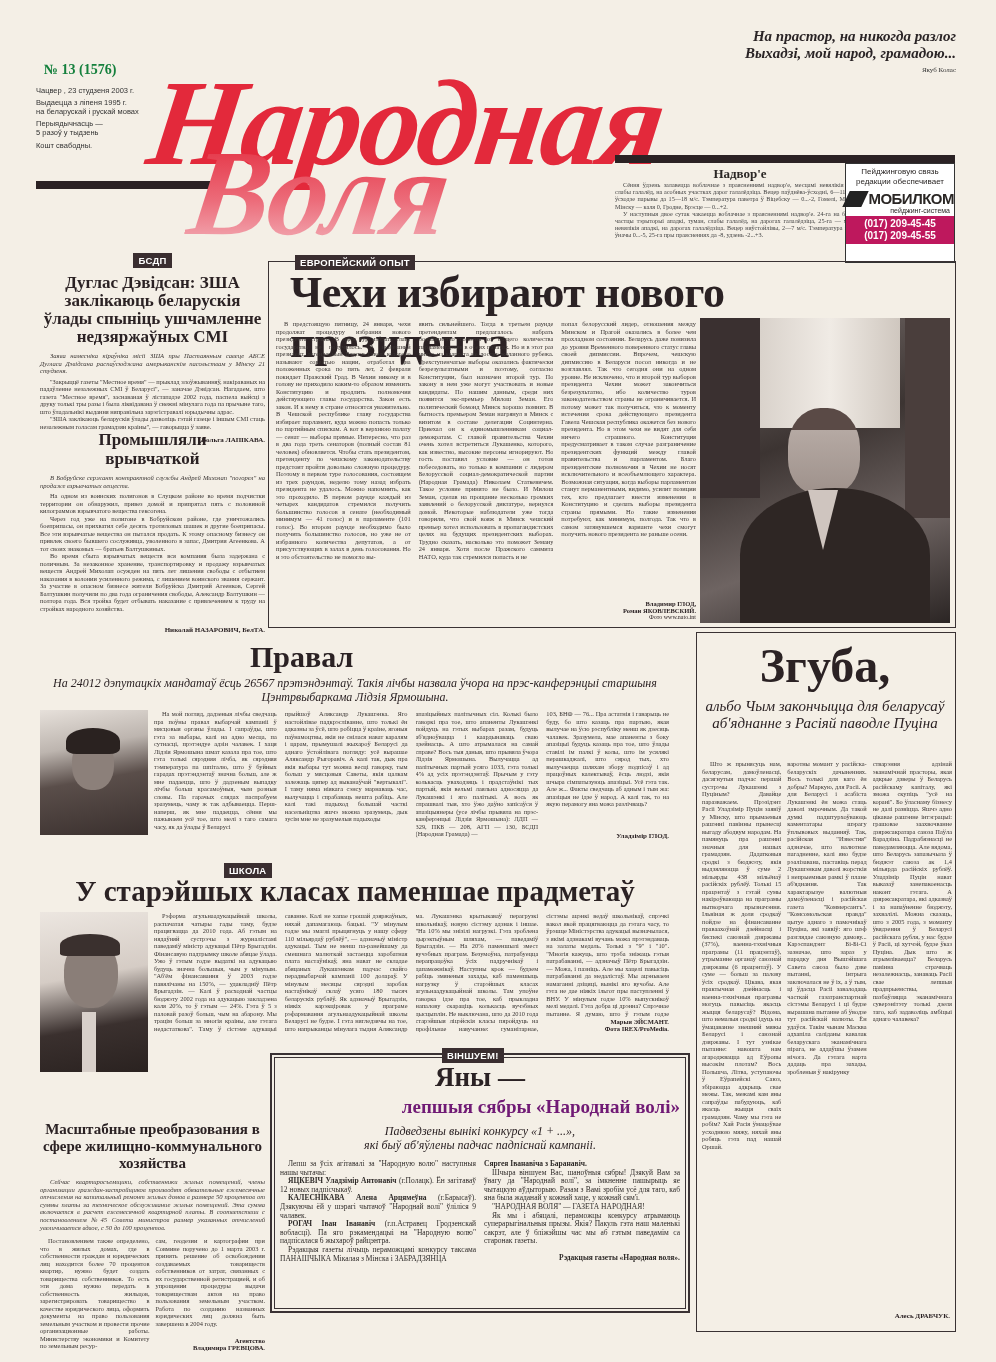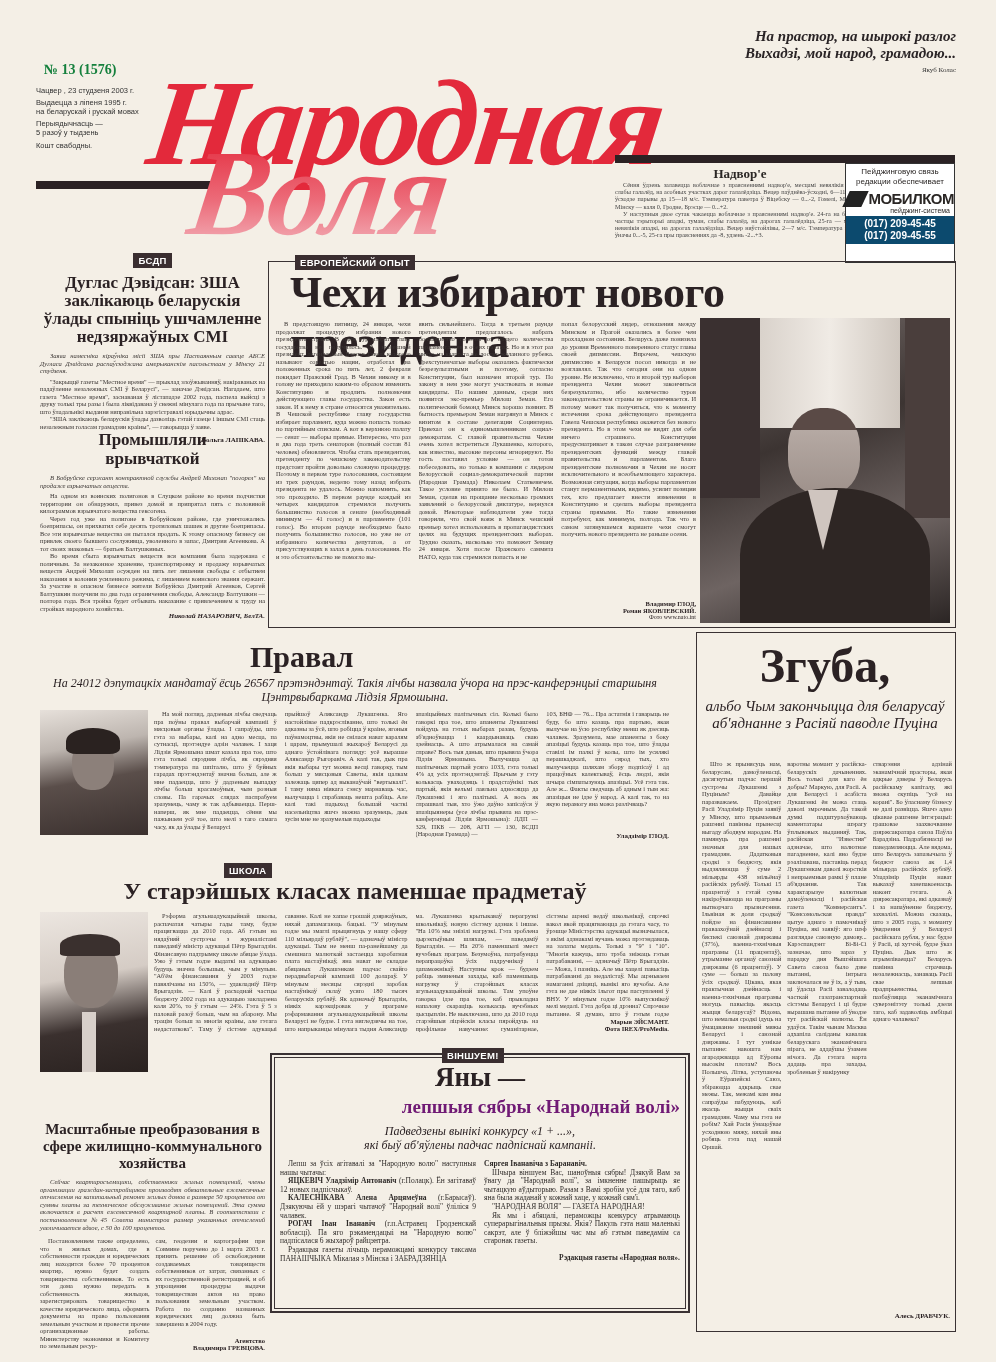--- a/index.html
+++ b/index.html
@@ -27,21 +27,21 @@
   .epigraph-author { right: 40px; top: 64px; font-size: 7px; color: #333; }
   .weather-rule { left: 615px; top: 155px; width: 340px; height: 8px; background: #2b2224; }
   .weather-title { left: 615px; top: 166px; width: 250px; text-align: center; font-weight: bold; font-size: 13px; }
   .weather-body { left: 615px; top: 181px; width: 250px; font-size: 6.2px; line-height: 7.2px; text-align: justify; color: #444; }
   .ad { left: 845px; top: 163px; width: 110px; height: 100px; border: 1px solid #333; background: #fff; }
   .ad-top { font-family: "Liberation Sans", sans-serif; font-size: 8px; text-align: center; line-height: 10px; padding-top: 3px; }
   .ad-logo { display: flex; align-items: center; justify-content: center; margin-top: 3px; }
   .ad-logo .mark { width: 28px; height: 16px; background: #222; transform: skewX(-25deg); margin-right: 3px; }
   .ad-logo .brand { font-family: "Liberation Sans", sans-serif; font-weight: bold; font-size: 15px; letter-spacing: -0.5px; }
   .ad-sub { font-family: "Liberation Sans", sans-serif; font-size: 7px; text-align: right; padding-right: 4px; }
-  .ad-phones { background: #0c4a6e; color: #fff; font-family: "Liberation Sans", sans-serif; font-weight: bold; font-size: 10px; text-align: center; line-height: 12px; padding: 2px 0; margin-top: 2px; }
+  .ad-phones { background: #be185d; color: #fff; font-family: "Liberation Sans", sans-serif; font-weight: bold; font-size: 10px; text-align: center; line-height: 12px; padding: 2px 0; margin-top: 2px; }
 
   
   .rubric { background: #3a2e30; color: #fff; font-family: "Liberation Sans", sans-serif; font-weight: bold; font-size: 9.5px; padding: 2px 5px; letter-spacing: 0.3px; }
 
   
   .h-big { font-weight: bold; text-align: center; color: #2b2224; }
   .body-text { font-size: 6.4px; line-height: 7.5px; text-align: justify; color: #3b3634; }
   .lead-it { font-size: 6.6px; line-height: 7.6px; font-style: italic; text-align: justify; color: #3b3634; }
   .byline { font-size: 7px; font-weight: bold; text-align: right; color: #2b2224; }
 
@@ -60,21 +60,21 @@
 <div class="abs meta" style="top:107px;">на беларускай і рускай мовах</div>
 <div class="abs meta" style="top:119px;">Перыядычнасць —</div>
 <div class="abs meta" style="top:128px;">5 разоў у тыдзень</div>
 <div class="abs meta" style="top:141px;">Кошт свабодны.</div>
 <div class="abs meta-rule"></div>
 
 <div class="abs logo1">Народная</div>
 <div class="abs logo2">Воля</div>
 
 <div class="abs epigraph serif">
-  <div>На прастор, на шырокі разлог</div>
+  <div>На прастор, на никогда разлог</div>
   <div>Выхадзі, мой народ, грамадою...</div>
 </div>
 <div class="abs epigraph-author serif" style="top:66px;">Якуб Колас</div>
 
 <div class="abs weather-rule"></div>
 <div class="abs weather-title serif">Надвор'е</div>
 <div class="abs weather-body serif">
   <p style="text-indent:8px">Сёння ўдзень залавецца воблачнае з праясненнямі надвор'е, месцамі невялікія ападкі, слабы галалёд, на асобных участках дарог галалёдзіца. Вецер паўднёва-ўсходні, 6—11 м/с, на ўсходзе парывы да 15—18 м/с. Тэмпература паветра ў Віцебску — 0...-2, Гомелі, Магілёве, Мінску — каля 0, Гродне, Брэсце — 0...+2.</p>
   <p style="text-indent:8px">У наступныя двое сутак чакаецца воблачнае з праясненнямі надвор'е. 24-га на большай частцы тэрыторыі ападкі, туман, слабы галалёд, на дарогах галалёдзіца, 25-га — месцамі невялікія ападкі, на дарогах галалёдзіца. Вецер няўстойлівы, 2—7 м/с. Тэмпература паветра ўначы 0...-5, 25-га пры праясненнях да -8, удзень -2...+3.</p>
 </div>
@@ -102,21 +102,21 @@
   <p class="body-text" style="text-indent:10px;">"ЗША заклікаюць беларускія ўлады дазволіць гэтай газеце і іншым СМІ стаць незалежным голасам грамадзян краіны", — гаворыцца ў заяве.</p>
   <div class="byline serif" style="margin-top:6px;">Вольга ЛАПІКАВА.</div>
 </div>
 
 <div class="abs" style="left:40px; top:430px; width:225px;">
   <div class="h-big serif" style="font-size:17px; line-height:19px; margin:0 auto 6px; width:140px;">Промышляли врывчаткой</div>
   <p class="lead-it" style="text-indent:10px; margin-bottom:3px;">В Бобруйске сержант контрактной службы Андрей Михолап "погорел" на продаже взрывчатых веществ.</p>
   <p class="body-text" style="text-indent:10px;">На одном из воинских полигонов в Слуцком районе во время подчистки территории он обнаружил, привез домой и припрятал пять с половиной килограммов взрывчатого вещества гексогена.</p>
   <p class="body-text" style="text-indent:10px;">Через год уже на полигоне в Бобруйском районе, где уничтожались боеприпасы, он прихватил себе десять тротиловых шашек и другие боеприпасы. Все эти взрывчатые вещества он пытался продать. К этому опасному бизнесу он привлек своего бывшего сослуживца, уволенного в запас, Дмитрия Агеенкова. А тот своих знакомых — братьев Балтушкиных.</p>
   <p class="body-text" style="text-indent:10px;">Во время сбыта взрывчатых веществ вся компания была задержана с поличным. За незаконное хранение, транспортировку и продажу взрывчатых веществ Андрей Михолап осужден на пять лет лишения свободы с отбытием наказания в колонии усиленного режима, с лишением воинского звания сержант. За участие в опасном бизнесе жители Бобруйска Дмитрий Агеенков, Сергей Балтушкин получили по два года ограничения свободы, Александр Балтушкин — полтора года. Вся тройка будет отбывать наказание с привлечением к труду на стройках народного хозяйства.</p>
-  <div class="byline serif" style="font-style:italic;">Николай НАЗАРОВИЧ, БелТА.</div>
+  <div class="byline serif" style="margin-top:14px;">Николай НАЗАРОВИЧ, БелТА.</div>
 </div>
 
 <div class="abs box" style="left:268px; top:261px; width:688px; height:367px;"></div>
 <div class="abs" style="left:295px; top:252px;">
   <span class="rubric">ЕВРОПЕЙСКИЙ ОПЫТ</span>
 </div>
 <div class="abs serif" style="left:290px; top:268px; width:660px; font-weight:bold; font-size:44px; line-height:50px; color:#2b2224; letter-spacing:-0.5px;">Чехи избирают нового президента</div>
 
 <div class="abs" style="left:276px; top:320px; width:420px; height:300px;">
   <div class="cols" style="height:100%;">
@@ -165,21 +165,21 @@
     <div class="body-text" style="text-indent:8px; overflow:hidden;">Што ж прынясуць нам, беларусам, дамоўленасці, дасягнутыя падчас першай сустрэчы Лукашэнкі з Пуціным? Давайце паразважаем. Прэзідэнт Расіі Уладзімір Пуцін заявіў у Мінску, што прымаемыя рашэнні павінны прынесці выгаду абодвум народам. На памянуць пра рашэнні значныя для нашых грамадзян. Дадатковыя сродкі з бюджэту, якія выдзяляюцца ў суме 2 мільярды 438 мільёнаў расійскіх рублёў. Толькі 15 працэнтаў з гэтай сумы накіроўваюцца на праграмы вытворчага прызначэння. Ільвіная ж доля сродкаў пойдзе на фінансаванне праваахоўнай дзейнасці і бяспекі саюзнай дзяржавы (37%), ваенна-тэхнічныя праграмы (11 працэнтаў), утрыманне органаў саюзнай дзяржавы (6 працэнтаў). У суме — больш за палову ўсіх сродкаў. Цікава, якая практычная дзейнасць і ваенна-тэхнічныя праграмы могуць павысіць якасць жыцця беларусаў? Відома, што немалыя сродкі ідуць на ўмацаванне знешняй мяжы Беларусі і саюзнай дзяржавы. І тут узнікае пытанне: навошта нам агароджвацца ад Еўропы высокім плотам? Вось Польшча, Літва, уступаючы ў Еўрапейскі Саюз, збіраюцца адкрыць свае межы. Так, межамі кам яны сапраўды пабудуюць, каб якасць жыцця сваіх грамадзян. Чаму мы гэта не робім? Хай Расія ўмацоўвае усходнюю мяжу, няхай яны робяць гэта пад нашай Оршай.</div>
     <div class="body-text" style="overflow:hidden;">варотны момант у расійска-беларускіх дачыненнях. Вось толькі для каго ён добры? Маркую, для Расіі. А для Беларусі і асабіста Лукашэнкі ён можа стаць даволі змрочным. Да такой думкі падштурхоўваюць каментатары шэрагу ўплывовых выданняў. Так, расійская "Известия" адзначае, што валютнае пагадненне, калі яно будзе рэалізавана, паставіць перад Лукашэнкам даволі жорсткія і непрыемныя рамкі ў плане аб'яднання. Так характарызуе валютныя дамоўленасці і расійская газета "Коммерсантъ". "Комсомольская правда" цытуе аднаго з памочнікаў Пуціна, які заявіў: яго шэф разглядае саюзную дамову... Карэспандэнт Бі-Бі-Сі зазначае, што зараз у парадку дня Вышэйшага Савета саюза было дзве пытанні, інтрыга заключалася не ў іх, а ў тым, ці ўдасца Расіі завалодаць часткай газатранспартнай сістэмы Беларусі і ці будзе вырашана пытанне аб ўводзе тут расійскай валюты. Ён удаўся. Такім чынам Масква адхапіла саліданы кавалак беларускага эканамічнага пірага, не аддаўшы ўзамен нічога. Да гэтага варта дадаць пра захады, зробленыя ў накірунку</div>
     <div class="body-text" style="overflow:hidden;">стварэння адзінай эканамічнай прасторы, якая адкрые дзверы ў Беларусь расійскаму капіталу, які зможа скупіць "усё на корані". Бо ўласнаму бізнесу не далі развіцца. Яшчэ адно цікавае рашэнне інтэграцыі: грашовае заахвочванне дзяржсакратара саюза Паўла Барадзіна. Падрабязнасці не паведамляюцца. Але вядома, што Беларусь запазычыла ў бюджэт саюза ак 1,4 мільярда расійскіх рублёў. Уладзімір Пуцін нават выказаў занепакоенасць наконт гэтага. А дзяржсакратара, які адказваў і за напаўненне бюджэту, захвалілі. Можна сказаць, што з 2005 года, з моманту ўвядзення ў Беларусі расійскага рубля, у нас будзе ў Расіі, ці хутчэй, будзе ўказ Пуціна. Дык што ж атрымліваецца? Беларусь павінна страчваць незалежнасць, занаваць Расіі свае лепшыя прадпрыемствы, пазбаўляцца эканамічнага суверэнітэту толькі дзеля таго, каб задаволіць амбіцыі аднаго чалавека?</div>
   </div>
 </div>
 <div class="abs byline serif" style="left:860px; top:1312px; width:90px;">Алесь ДРАБЧУК.</div>
 
 <div class="abs" style="left:224px; top:860px;">
   <span class="rubric">ШКОЛА</span>
 </div>
-<div class="abs serif" style="left:40px; top:875px; width:630px; text-align:center; font-weight:bold; font-size:24px; line-height:32px; color:#2b2224;">У старэйшых класах паменшае прадметаў</div>
+<div class="abs serif" style="left:40px; top:875px; width:630px; text-align:center; font-weight:bold; font-size:29px; line-height:32px; color:#2b2224;">У старэйшых класах паменшае прадметаў</div>
 <div class="abs photo" style="left:40px; top:912px; width:108px; height:160px; background:linear-gradient(170deg,#ece6e0 0%,#d5ccc5 40%,#3a302e 70%,#2a2220 100%);">
   <div style="position:absolute; left:24px; top:28px; width:54px; height:68px; border-radius:45%; background:#8a7e78;"></div>
   <div style="position:absolute; left:20px; top:22px; width:60px; height:22px; border-radius:50% 50% 10% 10%; background:#3a302e;"></div>
   <div style="position:absolute; left:42px; top:100px; width:14px; height:60px; background:#d8d0ca;"></div>
 </div>
 <div class="abs" style="left:154px; top:912px; width:515px; height:120px;">
   <div class="cols" style="height:100%;">
     <div class="body-text" style="text-indent:8px; overflow:hidden;">Рэформа агульнаадукацыйнай школы, распачатая чатыры гады таму, будзе працягвацца да 2010 года. Аб гэтым на нядаўняй сустрэчы з журналістамі паведаміў міністр адукацыі Пётр Брыгадзін. Фінансавую падтрымку школе абяцае ўлада. Ужо ў гэтым годзе выдаткі на адукацыю будуць значна большыя, чым у мінулым. "Аб'ём фінансавання ў 2003 годзе павялічаны на 150%, — удакладніў Пётр Брыгадзін. — Калі ў расходнай частцы бюджэту 2002 года на адукацыю закладзена каля 20%, то ў гэтым — 24%. Гэта ў 5 з паловай разоў больш, чым на абарону. Мы трацім больш за многія краіны, але гэтага недастаткова". Таму ў сістэме адукацыі стала распаўсюджанай модная зараз практыка: пазабюджэтнае фінан-</div>
     <div class="body-text" style="overflow:hidden;">саванне. Калі не хапае грошай дзяржаўных, няхай дапамагаюць бацькі. "У мінулым годзе мы змаглі прыцягнуць у нашу сферу 110 мільярдаў рублёў", — адзначыў міністр адукацыі. Тым не менш па-ранейшаму да смешнага малюткай застаецца заробатная плата настаўнікаў, яна нават не складае абяцаных Лукашэнкам падчас свайго перадвыбарчай кампаніі 100 долараў. У мінулым месяцы сярэдні заробак настаўнікаў склаў усяго 180 тысяч беларускіх рублёў. Як адзначыў Брыгадзін, ніякіх карэкціровак у праграме рэфармавання агульнаадукацыйнай школы Беларусі не будзе. І гэта нягледзячы на тое, што напрыканцы мінулага тыдня Аляксандр Лукашэнка выказаў мяркоўныя наконт таго, як ідзе гэтая рэфор-</div>
     <div class="body-text" style="overflow:hidden;">ма. Лукашэнка крытыкаваў перагрузкі школьнікаў, новую сістэму адзнак і іншае. "На 10% мы знізілі нагрузкі. Гэта зроблена дырэктыўным шляхам, — паведаміў Брыгадзін. — На 20% паменшылі змест вучэбных праграм. Безумоўна, патрабуецца перапрацоўка ўсіх падручнікаў і дапаможнікаў. Наступны крок — будзем рабіць змяненыя захады, каб паменшыць нагрузку ў старэйшых класах агульнаадукацыйнай школы. Там упоўне гаворка ідзе пра тое, каб прыкладна напалову скараціць колькасць вучэбных дысцыплін. Не выключана, што да 2010 года старэйшыя ліцэйскія класы пяройдуць на профільнае навучанне: гуманітарнае, навуковае, тэхналагічнае". Што тычыцца 10-бальнай</div>

